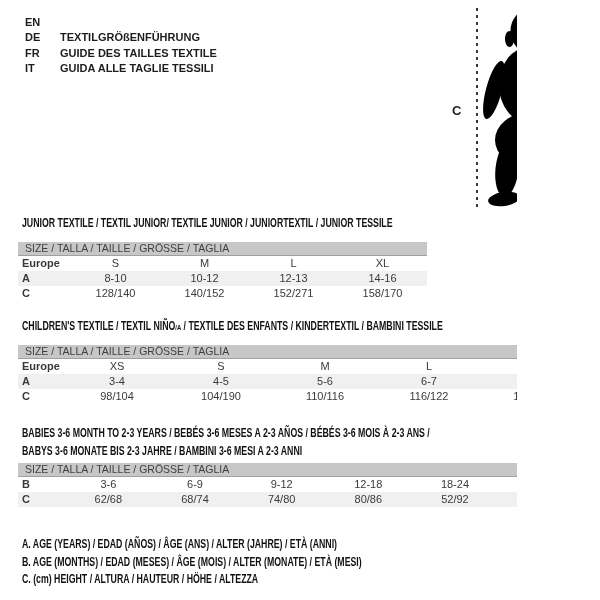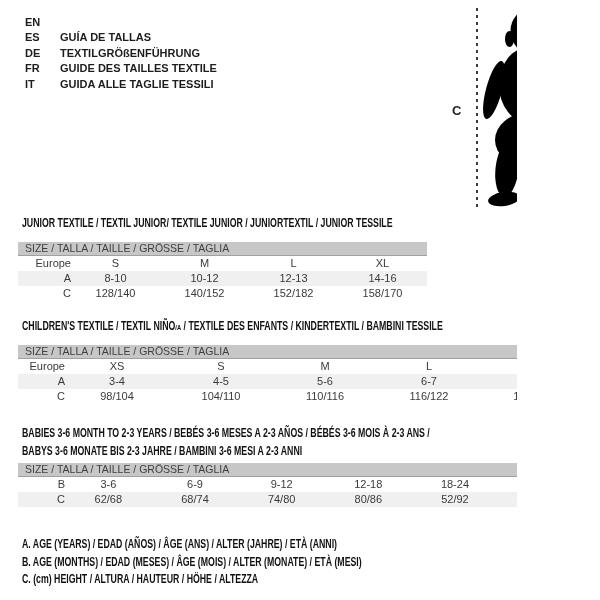--- a/index.html
+++ b/index.html
@@ -24,40 +24,36 @@
   #title-junior{left:22px;top:215px;}
   #title-children{left:22px;top:318px;}
   #title-babies{left:22px;top:425px;}
   .subsm{font-size:8px;}
   .legend{position:absolute;left:22px;top:536px;font-size:12px;font-weight:bold;color:#111;
           line-height:17.5px;white-space:nowrap;transform:scaleX(0.73);transform-origin:left top;}
 
   
   .t{position:absolute;border-collapse:collapse;table-layout:fixed;font-size:11px;color:#3a3a3a;}
   .t td{padding:0;height:15px;line-height:15px;text-align:center;vertical-align:middle;overflow:hidden;white-space:nowrap;}
-  .t td.lab{text-align:right;padding-left:4px;}
+  .t td.lab{text-align:left;padding-left:4px;font-weight:bold;}
   .t tr.bar td{background:#c7c7c7;border-bottom:1px solid #a0a0a0;text-align:left;padding-left:7px;
                height:13px;line-height:13px;font-size:10.5px;color:#3f3f3f;}
   .t tr.alt td{background:#f0f0f0;}
   #t-junior{left:18px;top:242px;width:409px;}
   #t-children{left:18px;top:345px;width:567px;}
   #t-babies{left:18px;top:463px;width:567px;}
 </style>
 </head>
 <body>
 
 <div class="page">
 
   <div class="langs">
     <div class="lang-row">
       <span class="lang-code">EN</span>
-    </div>
-    <div class="lang-row">
-      <span class="lang-code">ES</span>
-      <span class="lang-title">GUÍA DE TALLAS</span>
     </div>
     <div class="lang-row">
       <span class="lang-code">DE</span>
       <span class="lang-title">TEXTILGRÖßENFÜHRUNG</span>
     </div>
     <div class="lang-row">
       <span class="lang-code">FR</span>
       <span class="lang-title">GUIDE DES TAILLES TEXTILE</span>
     </div>
     <div class="lang-row">
@@ -109,21 +105,21 @@
         <td class="lab">A</td>
         <td>8-10</td>
         <td>10-12</td>
         <td>12-13</td>
         <td>14-16</td>
       </tr>
       <tr>
         <td class="lab">C</td>
         <td>128/140</td>
         <td>140/152</td>
-        <td>152/182</td>
+        <td>152/271</td>
         <td>158/170</td>
       </tr>
     </tbody>
   </table>
 
   <div class="sec-title" id="title-children">
     <span>CHILDREN'S TEXTILE / TEXTIL NIÑO</span><span class="subsm">/A</span><span> / TEXTILE DES ENFANTS / KINDERTEXTIL / BAMBINI TESSILE</span>
   </div>
   <table class="t" id="t-children">
     <colgroup>
@@ -150,21 +146,21 @@
         <td class="lab">A</td>
         <td>3-4</td>
         <td>4-5</td>
         <td>5-6</td>
         <td>6-7</td>
         <td>7-8</td>
       </tr>
       <tr>
         <td class="lab">C</td>
         <td>98/104</td>
-        <td>104/110</td>
+        <td>104/190</td>
         <td>110/116</td>
         <td>116/122</td>
         <td>122/128</td>
       </tr>
     </tbody>
   </table>
 
   <div class="sec-title" id="title-babies">
     <div>BABIES 3-6 MONTH TO 2-3 YEARS / BEBÉS 3-6 MESES A 2-3 AÑOS / BÉBÉS 3-6 MOIS À 2-3 ANS /</div>
     <div>BABYS 3-6 MONATE BIS 2-3 JAHRE / BAMBINI 3-6 MESI A 2-3 ANNI</div>

